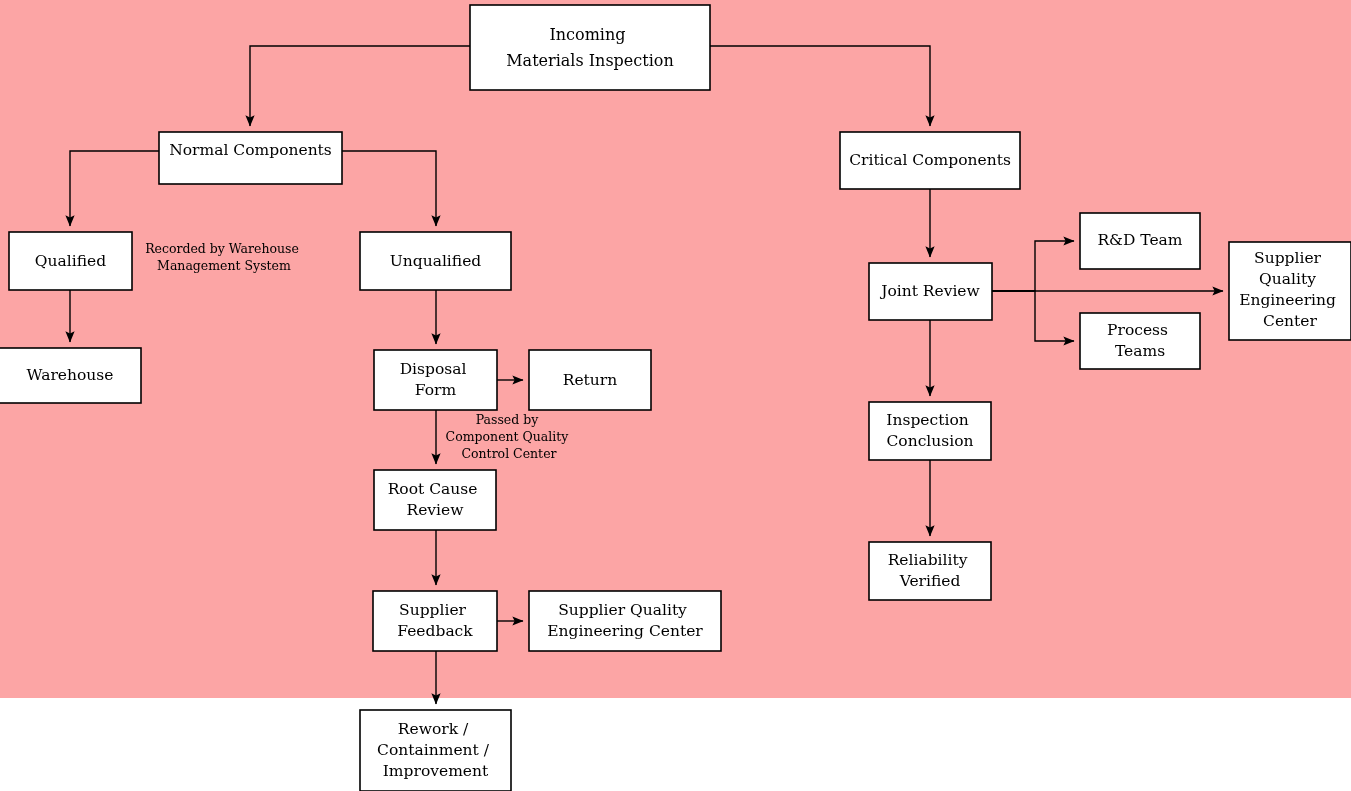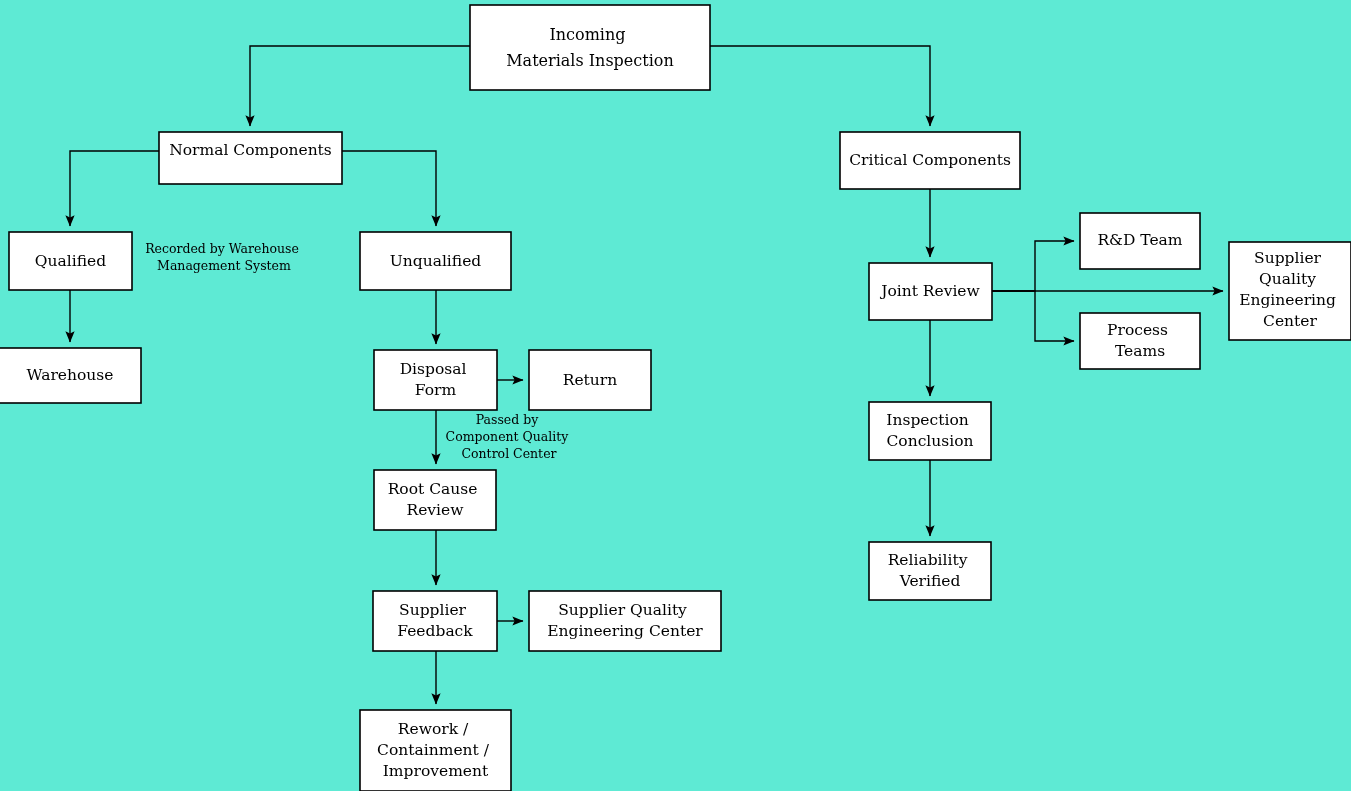--- a/index.html
+++ b/index.html
@@ -10,22 +10,22 @@
   }
   body {
     width: 1351px;
     height: 791px;
     overflow: hidden;
     font-family: "DejaVu Serif", "Liberation Serif", serif;
   }
   #flowchart-root {
     position: relative;
     width: 1351px;
-    height: 791px;
-    background: #5eead4;
+    height: 698px;
+    background: #fca5a5;
     text-align: center;
   }
   svg.diagram {
     display: block;
     width: 1351px;
     height: 791px;
   }
   .node-rect {
     fill: #ffffff;
     stroke: #000000;

